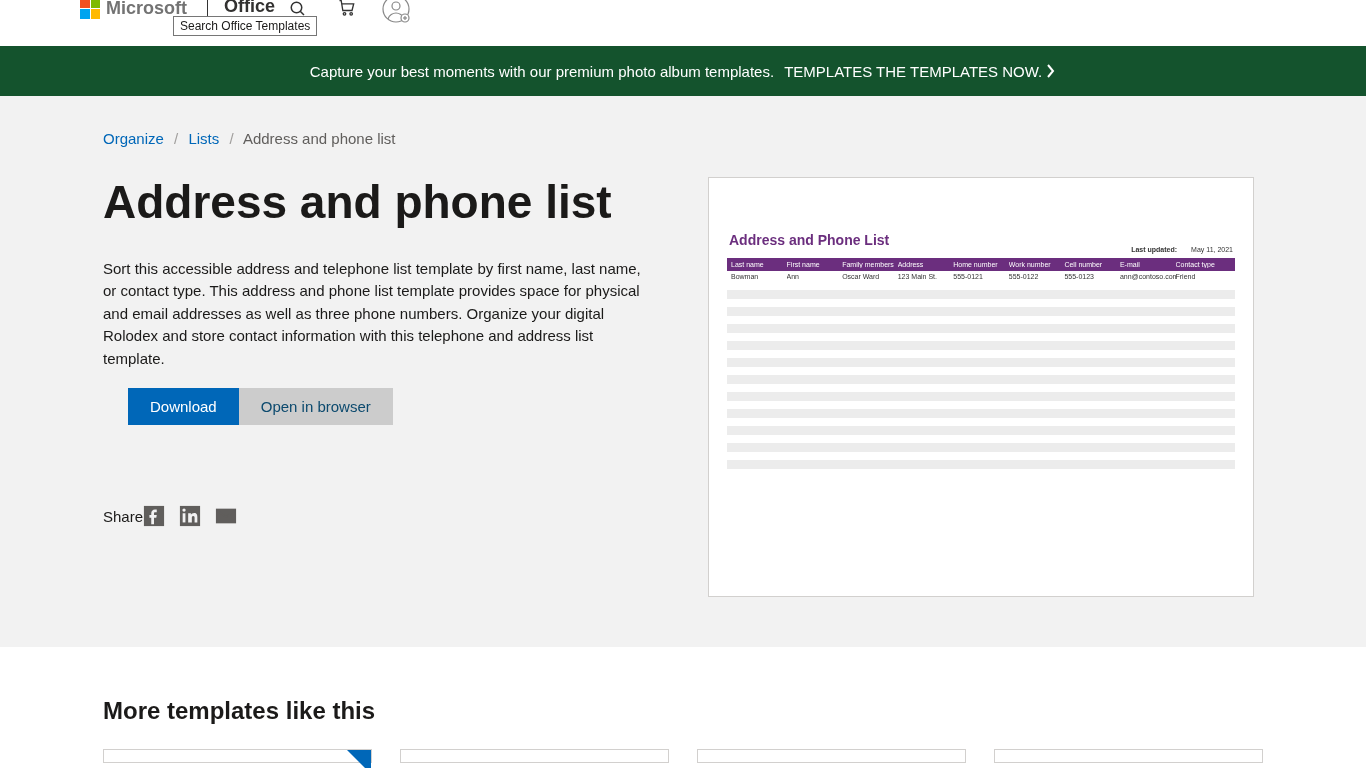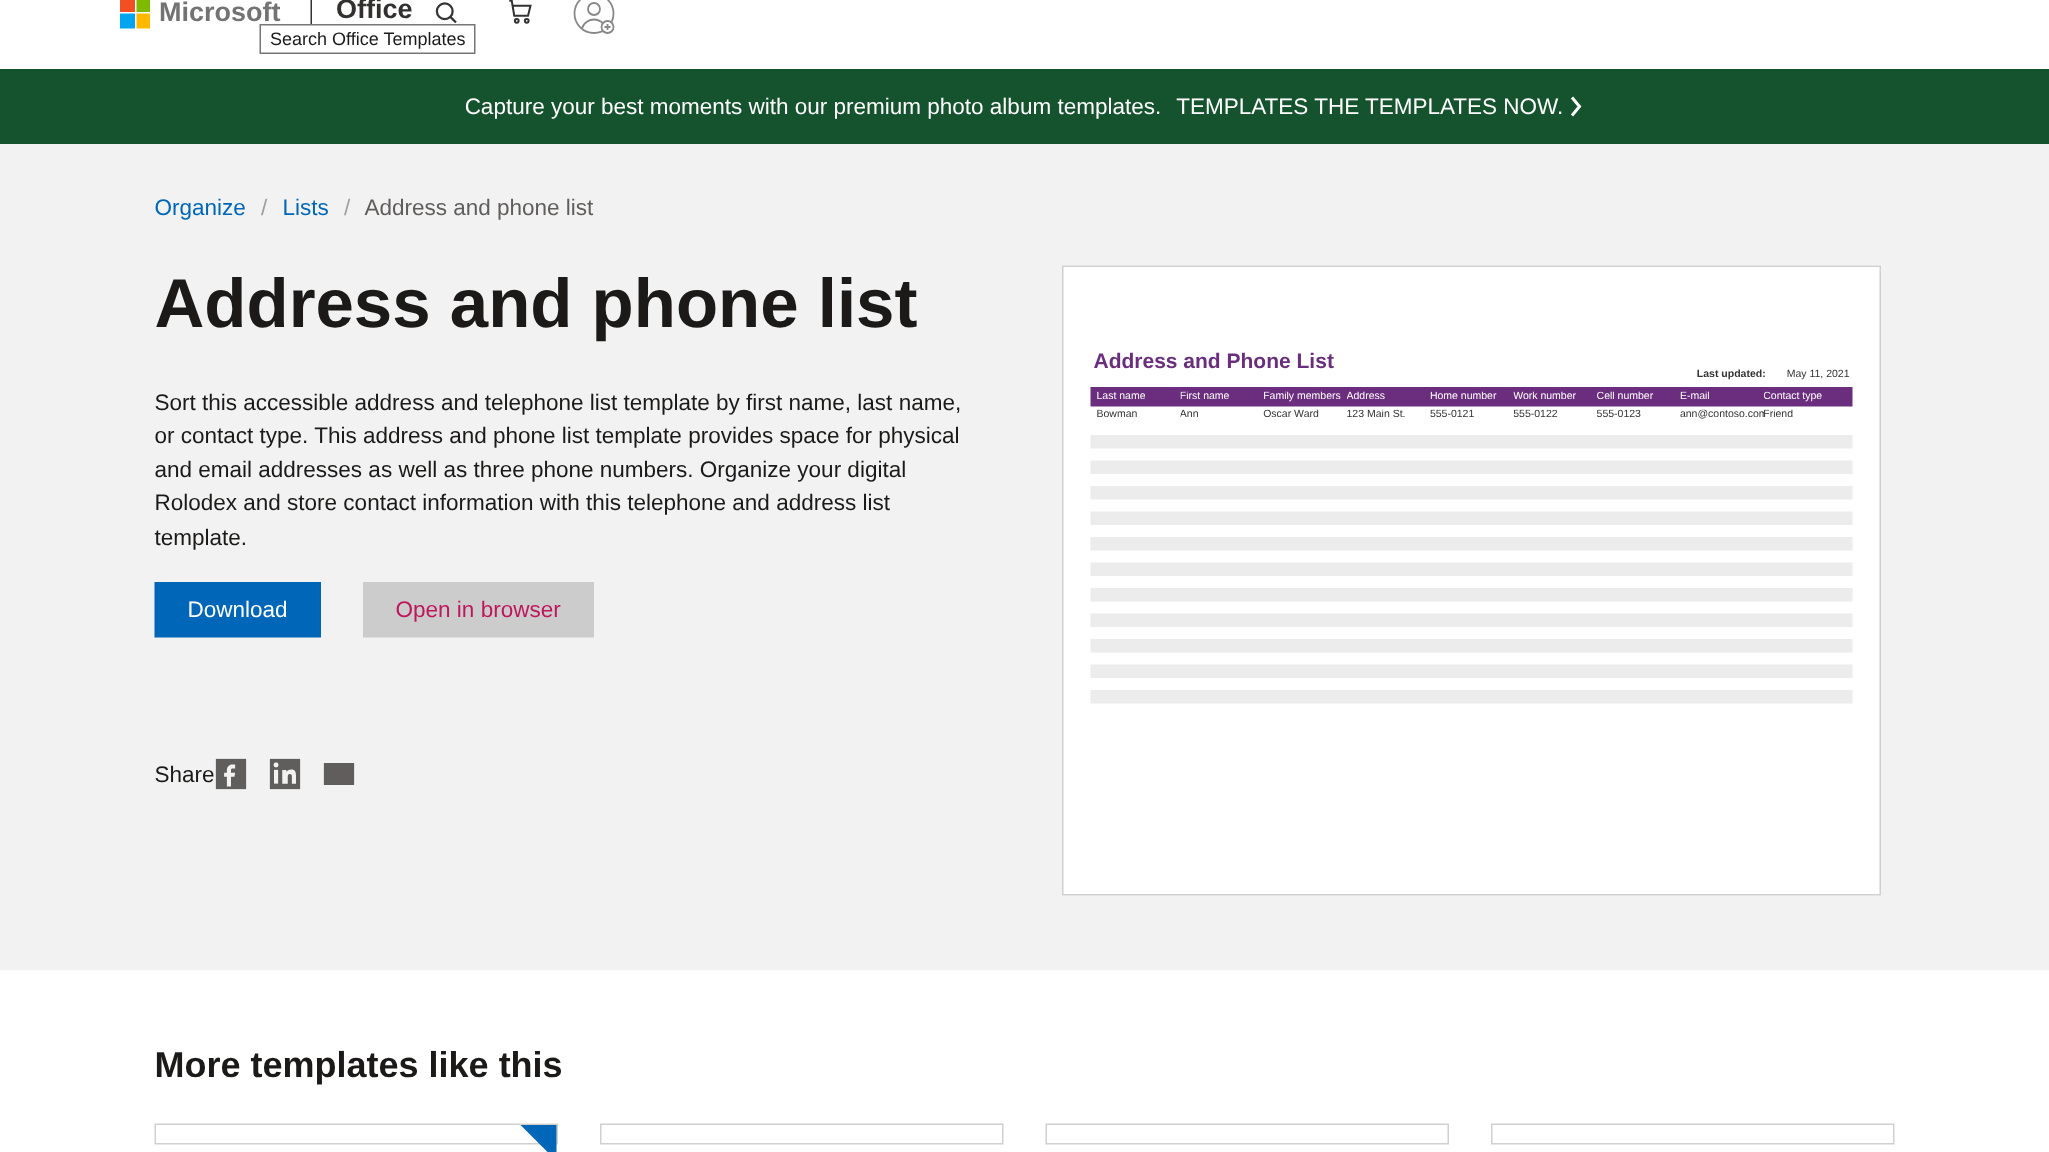--- a/index.html
+++ b/index.html
@@ -77,30 +77,30 @@
     .breadcrumb .sep { color: #a19f9d; margin: 0 6px; }
     
     .two-col { display: flex; gap: 50px; align-items: flex-start; }
     .left-col { flex: 0 0 555px; }
     .right-col { flex: 0 0 546px; }
     
     h1 { font-size: 46px; font-weight: 600; margin-bottom: 30px; line-height:1.1;}
     .desc { font-size: 15px; line-height: 1.5; color: #1b1a19; margin-bottom: 18px; }
     .app { font-size: 15px; margin-bottom: 40px; }
     
-    .btn-row { display: flex; gap: 28px; margin-bottom: 80px;}
+    .btn-row { display: flex; gap: 0; margin-bottom: 80px; margin-left: 25px;}
     .btn {
       padding: 10px 22px;
       font-size: 15px;
       border: none;
       cursor: pointer;
       font-family: inherit;
     }
     .btn-primary { background: #0067b8; color: #fff; }
-    .btn-secondary { background: #cccccc; color: #be185d; }
+    .btn-secondary { background: #cccccc; color: #0c4a6e; }
     
     .share-row { display: flex; align-items: center; font-size: 15px; }
     .share-icons { display:flex; gap:14px; }
     .share-icons svg { width: 22px; height: 22px; fill: #605e5c; cursor:pointer; }
     
     .preview {
       background: #fff;
       border: 1px solid #d2d0ce;
       height: 420px;
       padding: 18px 18px;

